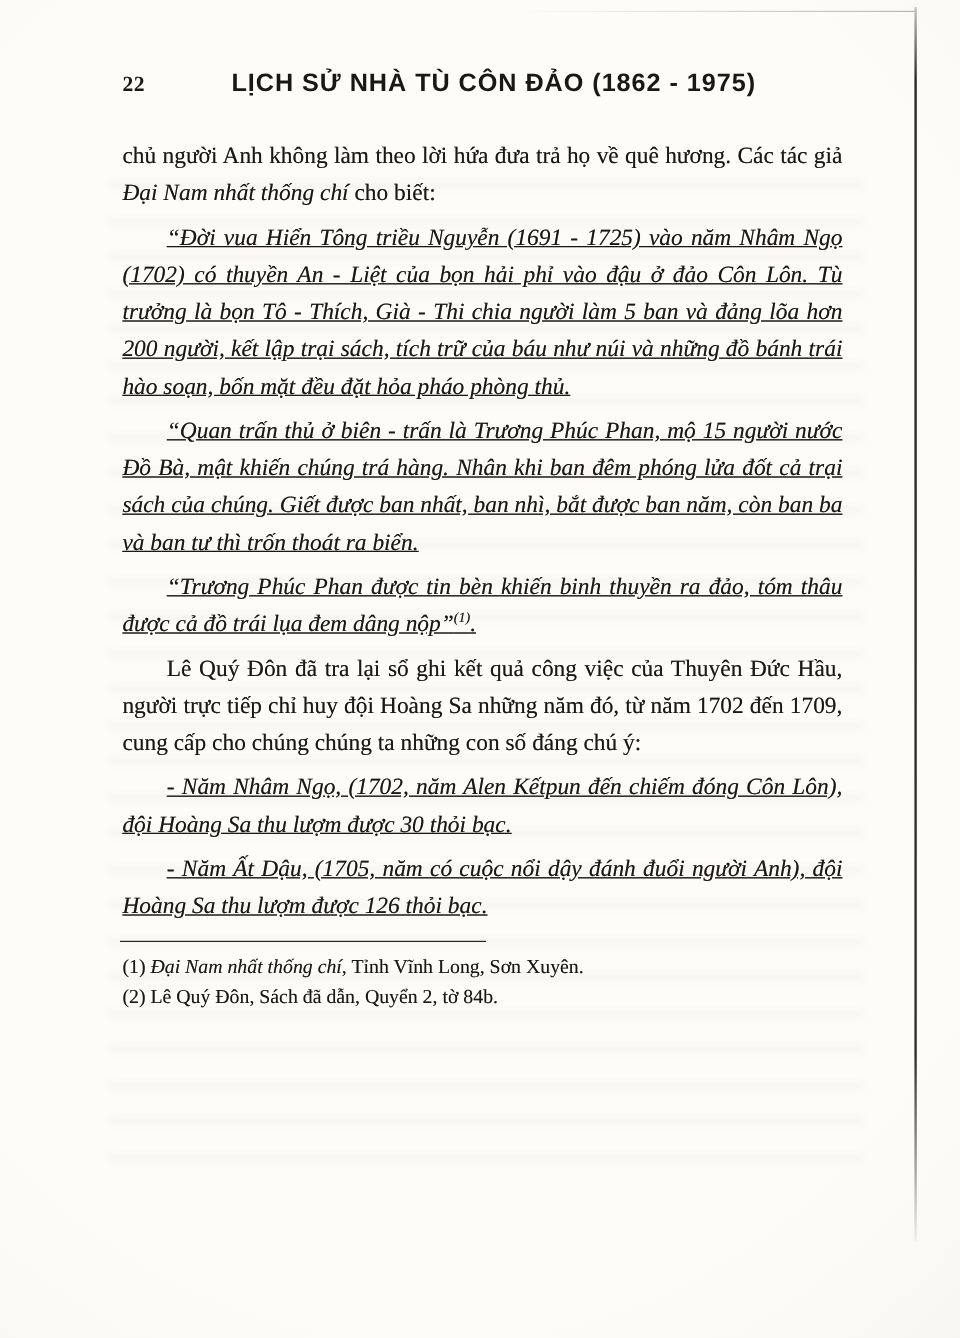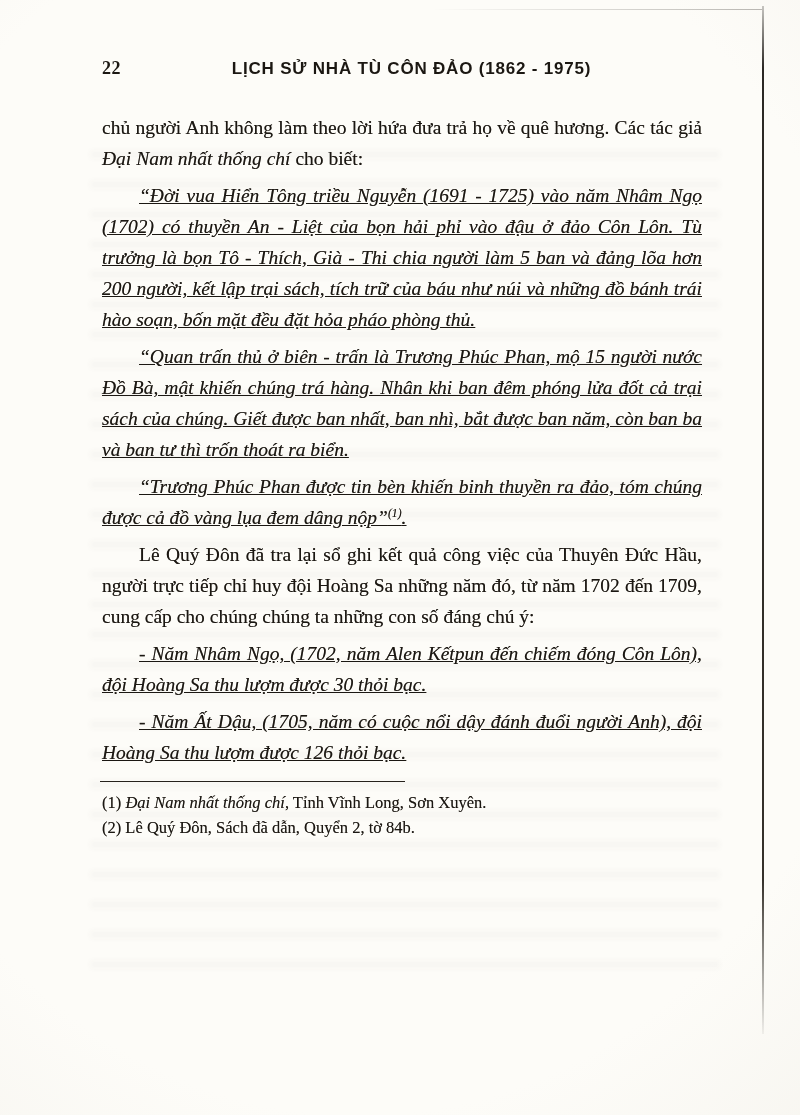--- a/index.html
+++ b/index.html
@@ -57,21 +57,21 @@
     font-family: "Liberation Serif", serif;
     font-weight: bold;
     font-size: 18px;
     letter-spacing: 0.5px;
   }
   .head-title {
     flex: 1;
     text-align: center;
     font-family: "Liberation Sans", "DejaVu Sans", sans-serif;
     font-weight: bold;
-    font-size: 17px;
+    font-size: 21px;
     letter-spacing: 0.8px;
     white-space: nowrap;
   }
 
   .text-block {
     position: relative;
     margin-top: 33px;
     width: 100%;
     font-size: 19.5px;
     line-height: 31px;
@@ -120,21 +120,21 @@
 
   <header class="running-head">
     <span class="pagenum">22</span>
     <span class="head-title">LỊCH SỬ NHÀ TÙ CÔN ĐẢO (1862 - 1975)</span>
   </header>
 
   <main class="text-block" id="paragraphs">
       <p class="normal noindent"><span>chủ người Anh không làm theo lời hứa đưa trả họ về quê hương. Các tác giả </span><i>Đại Nam nhất thống chí</i><span> cho biết:</span></p>
       <p class="quote"><span>“Đời vua Hiển Tông triều Nguyễn (1691 - 1725) vào năm Nhâm Ngọ (1702) có thuyền An - Liệt của bọn hải phỉ vào đậu ở đảo Côn Lôn. Tù trưởng là bọn Tô - Thích, Già - Thi chia người làm 5 ban và đảng lõa hơn 200 người, kết lập trại sách, tích trữ của báu như núi và những đồ bánh trái hào soạn, bốn mặt đều đặt hỏa pháo phòng thủ.</span></p>
       <p class="quote"><span>“Quan trấn thủ ở biên - trấn là Trương Phúc Phan, mộ 15 người nước Đồ Bà, mật khiến chúng trá hàng. Nhân khi ban đêm phóng lửa đốt cả trại sách của chúng. Giết được ban nhất, ban nhì, bắt được ban năm, còn ban ba và ban tư thì trốn thoát ra biển.</span></p>
-      <p class="quote"><span>“Trương Phúc Phan được tin bèn khiến binh thuyền ra đảo, tóm chúng được cả đồ vàng lụa đem dâng nộp”</span><sup>(1)</sup><span>.</span></p>
+      <p class="quote"><span>“Trương Phúc Phan được tin bèn khiến binh thuyền ra đảo, tóm thâu được cả đồ trái lụa đem dâng nộp”</span><sup>(1)</sup><span>.</span></p>
       <p class="normal"><span>Lê Quý Đôn đã tra lại sổ ghi kết quả công việc của Thuyên Đức Hầu, người trực tiếp chỉ huy đội Hoàng Sa những năm đó, từ năm 1702 đến 1709, cung cấp cho chúng chúng ta những con số đáng chú ý:</span></p>
       <p class="quote"><span>- Năm Nhâm Ngọ, (1702, năm Alen Kếtpun đến chiếm đóng Côn Lôn), đội Hoàng Sa thu lượm được 30 thỏi bạc.</span></p>
       <p class="quote"><span>- Năm Ất Dậu, (1705, năm có cuộc nổi dậy đánh đuổi người Anh), đội Hoàng Sa thu lượm được 126 thỏi bạc.</span></p>
     </main>
 
   <hr class="footnote-rule">
 
   <div class="footnotes" id="footnotes">
       <div class="footnote"><span>(1) </span><i>Đại Nam nhất thống chí</i><span>, Tỉnh Vĩnh Long, Sơn Xuyên.</span></div>
       <div class="footnote"><span>(2) Lê Quý Đôn, Sách đã dẫn, Quyển 2, tờ 84b.</span></div>

